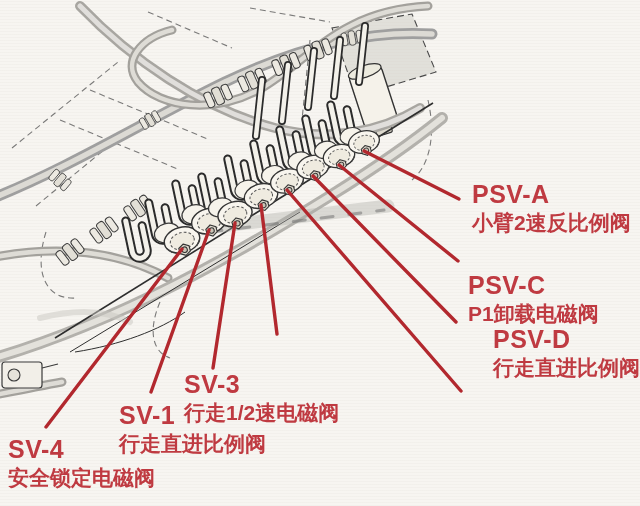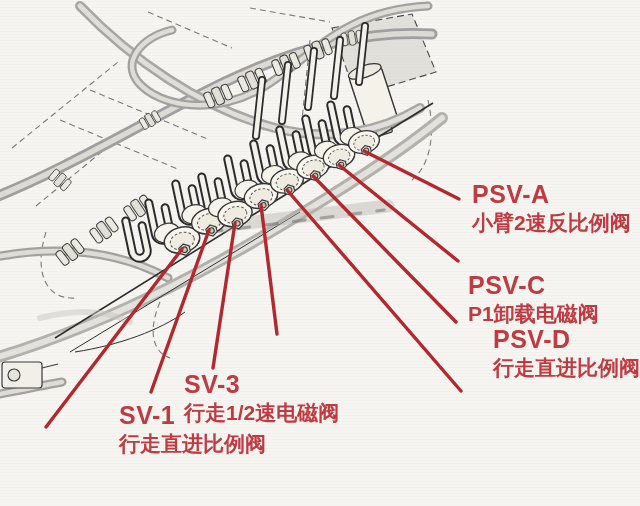--- a/index.html
+++ b/index.html
@@ -152,20 +152,24 @@
       <line x1="209" y1="230" x2="151" y2="392"></line>
       <line x1="235" y1="223" x2="213" y2="368"></line>
       <line x1="261" y1="205" x2="277" y2="334"></line>
       <line x1="287" y1="190" x2="461" y2="391"></line>
       <line x1="313" y1="176" x2="456" y2="322"></line>
       <line x1="339" y1="165" x2="458" y2="261"></line>
       <line x1="364" y1="151" x2="459" y2="199"></line>
     </g>
   </svg>
 
+  <div class="callout" style="left: 8px; top: 436px;">
+    <div class="c-title">SV-4</div>
+    <div class="c-sub">安全锁定电磁阀</div>
+  </div>
   <div class="callout" style="left: 99px; top: 402px; margin-left: 20px;">
     <div class="c-title">SV-1</div>
     <div class="c-sub">行走直进比例阀</div>
   </div>
   <div class="callout" style="left: 184px; top: 371px;">
     <div class="c-title">SV-3</div>
     <div class="c-sub">行走1/2速电磁阀</div>
   </div>
   <div class="callout" style="left: 459px; top: 326px; margin-left: 34px;">
     <div class="c-title">PSV-D</div>

